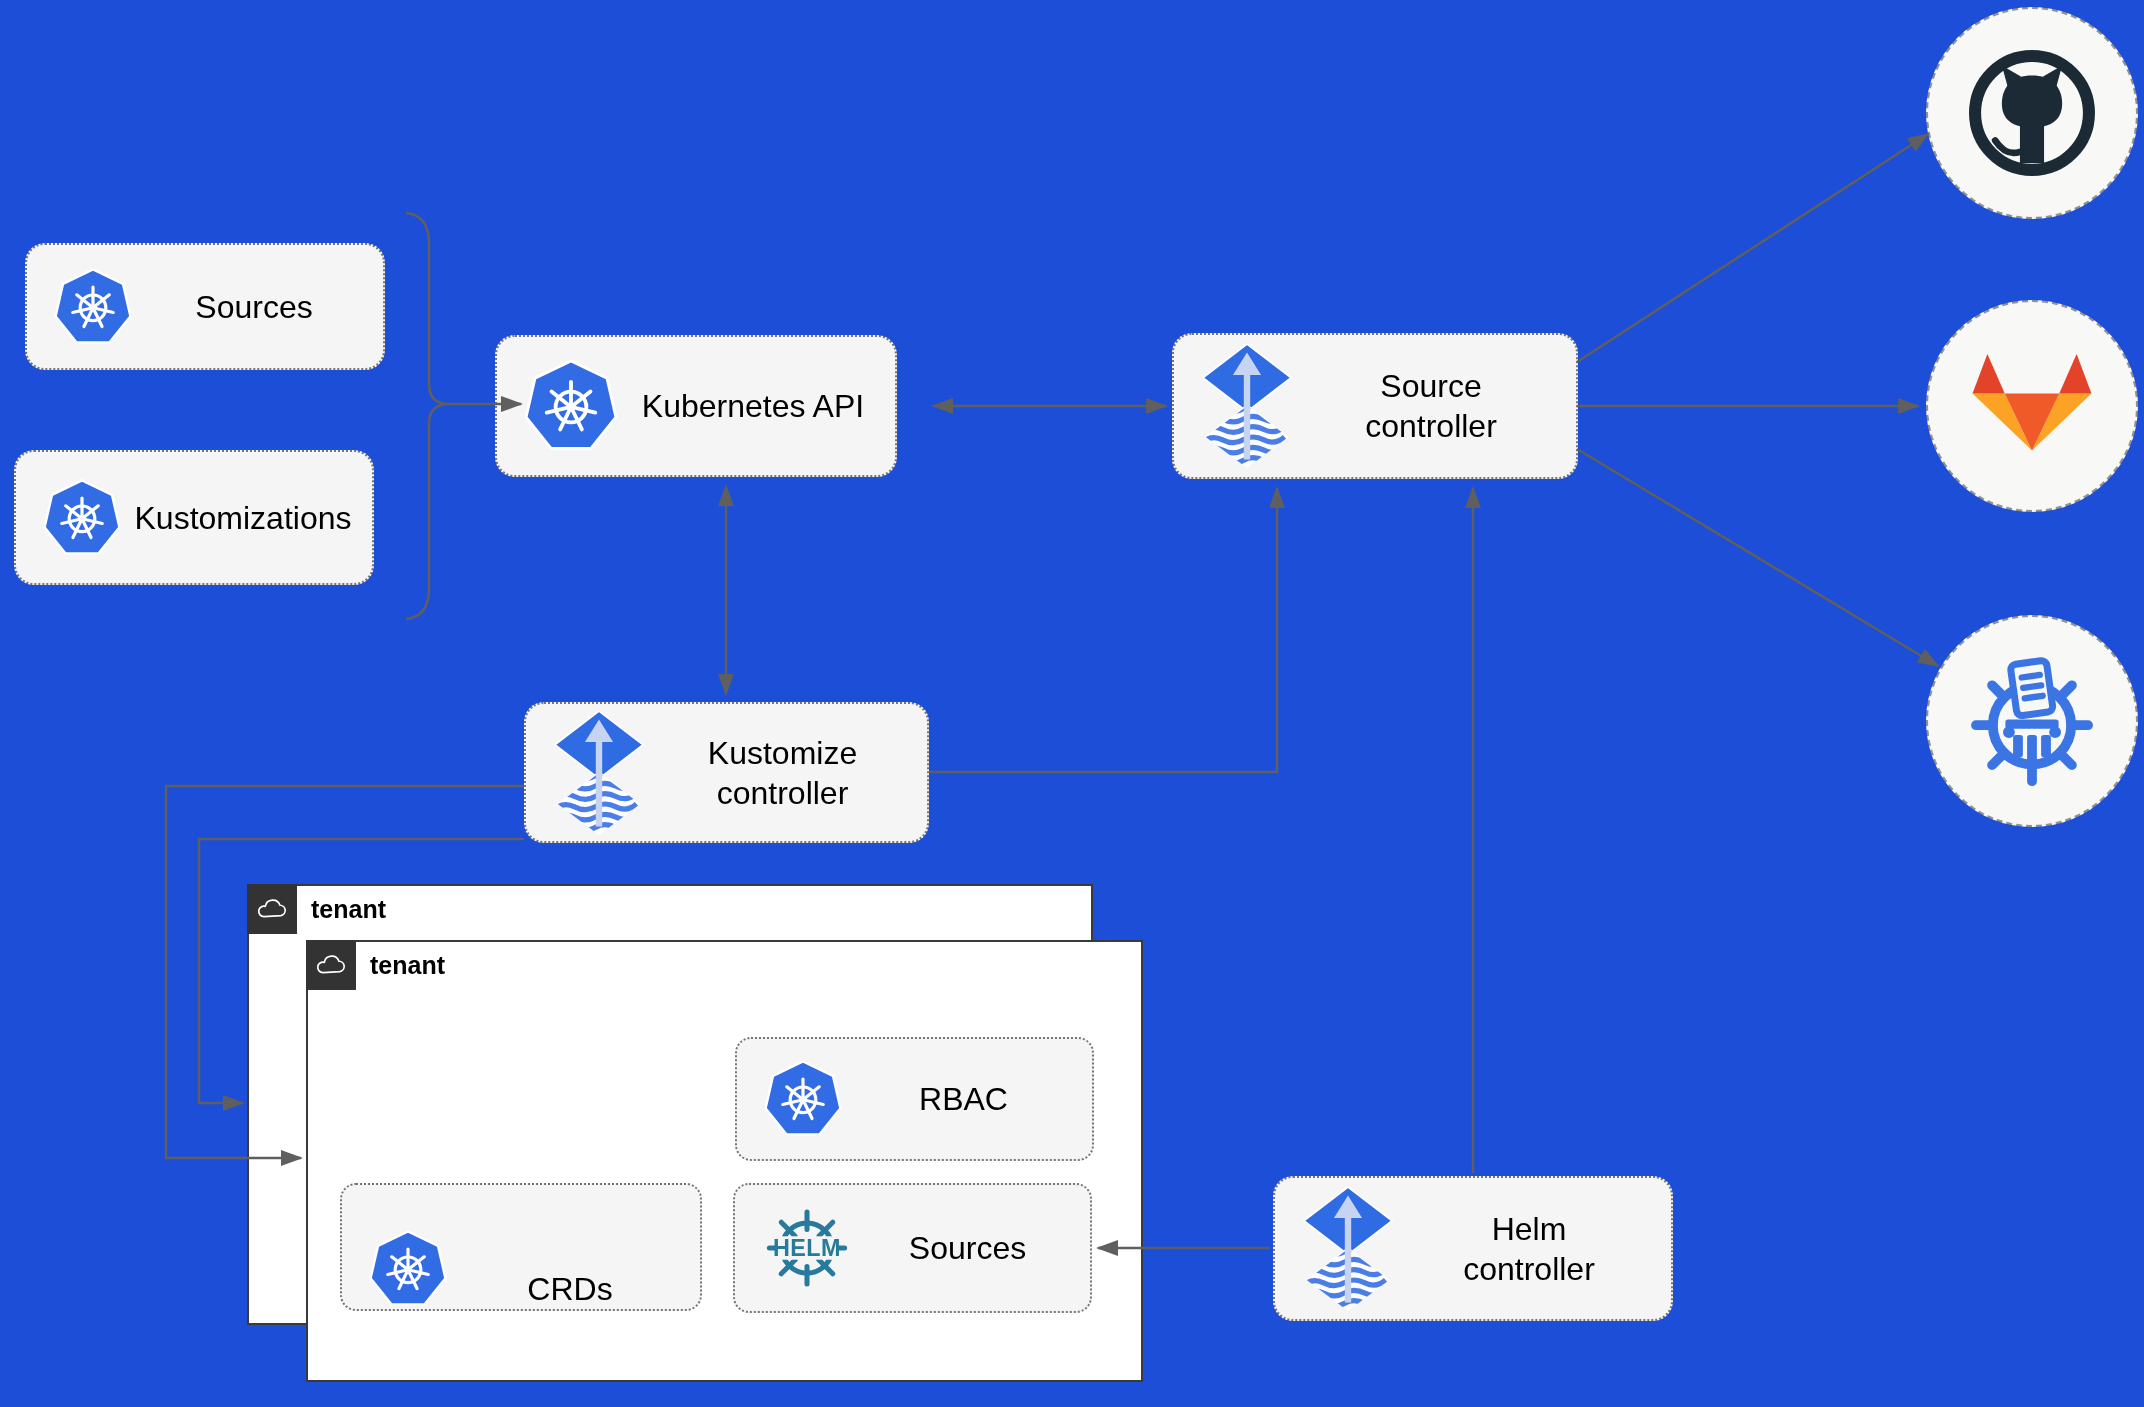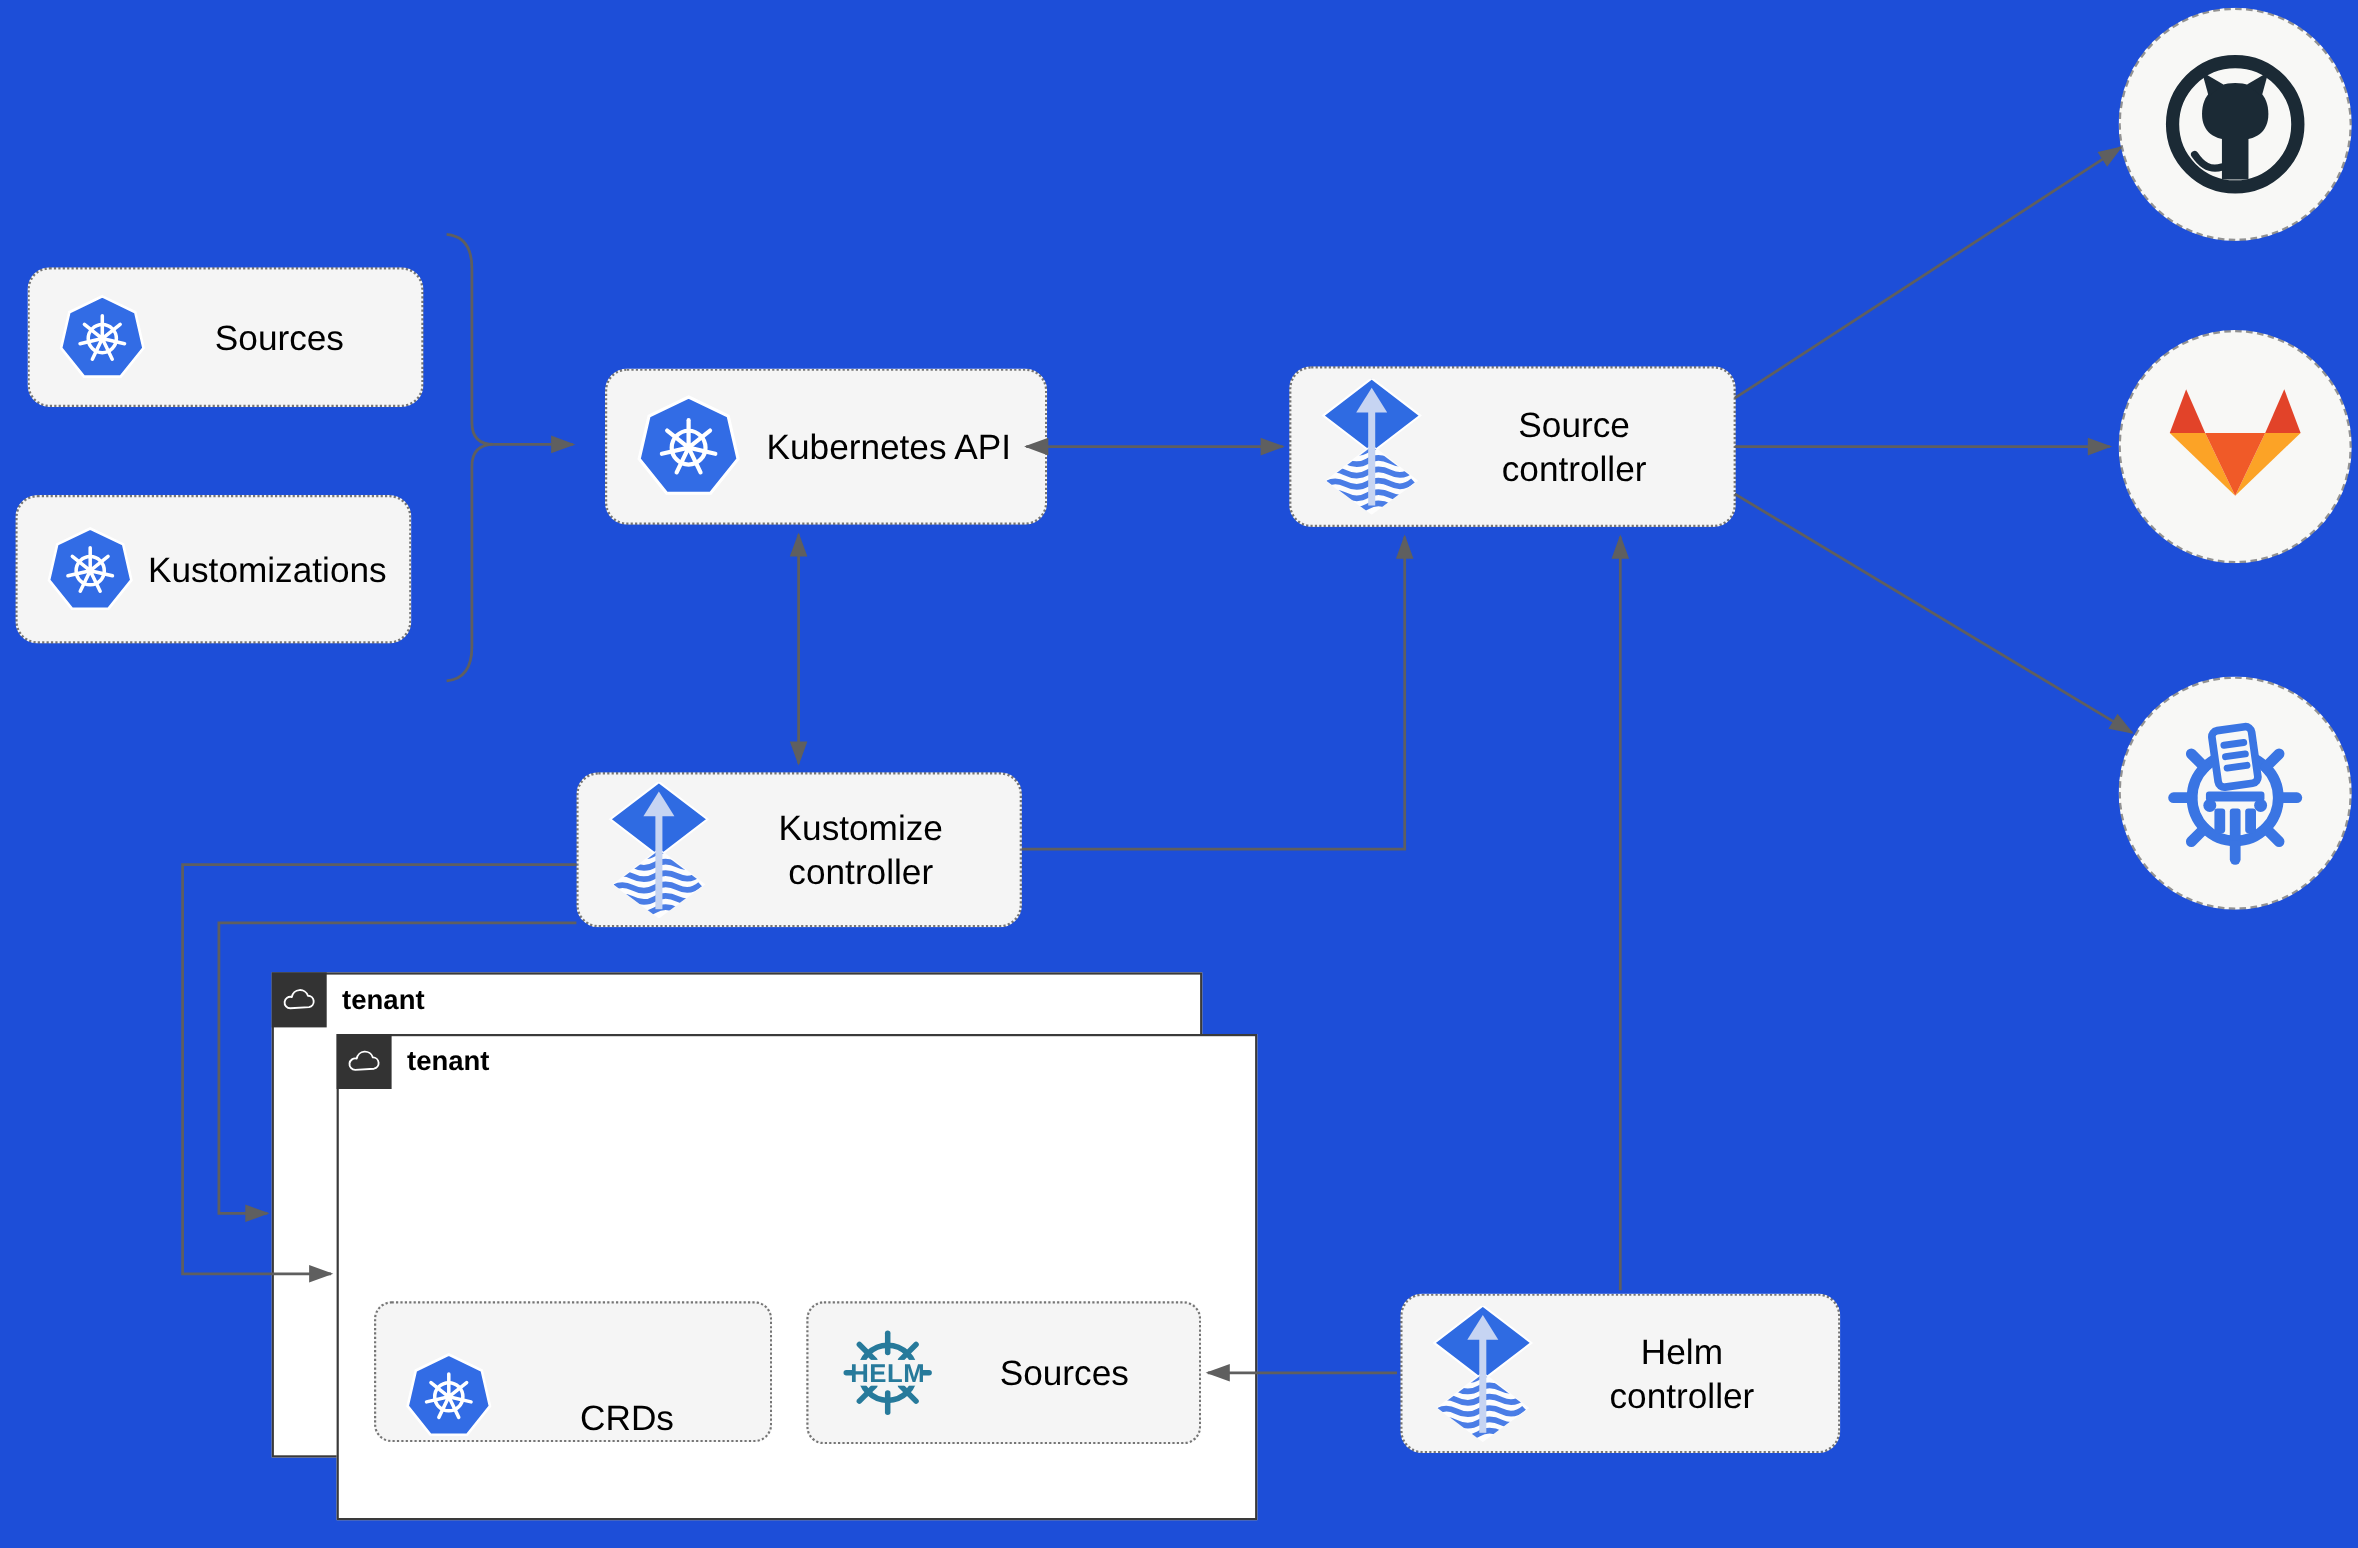--- a/index.html
+++ b/index.html
@@ -25,21 +25,21 @@
   .inner{border-radius:16px;z-index:4;}
   #tenant-front .inner{position:absolute;}
 
   .ext{position:absolute;width:212px;height:212px;border-radius:50%;box-sizing:border-box;
        border:2.5px dashed #929292;background:#f8f8f6;display:flex;align-items:center;
        justify-content:center;z-index:4;}
 
   
   #n-sources       {left:25px;  top:243px; width:360px; height:127px;}
   #n-kustomizations{left:14px;  top:450px; width:360px; height:135px;}
-  #n-api           {left:550px; top:335px; width:402px; height:142px;}
+  #n-api           {left:495px; top:335px; width:402px; height:142px;}
   #n-source-ctrl   {left:1172px;top:333px; width:406px; height:146px;}
   #n-kustomize-ctrl{left:524px; top:702px; width:405px; height:141px;}
   #n-helm-ctrl     {left:1273px;top:1176px;width:400px; height:145px;}
 
   #n-namespaces{left:32px; top:95px; width:362px;height:124px;}
   #n-rbac      {left:427px;top:95px; width:359px;height:124px;}
   #n-crds      {left:32px; top:241px;width:362px;height:128px;align-items:flex-end;}
   #n-releases  {left:425px;top:241px;width:359px;height:130px;}
 
   #ext-github {left:1926px;top:7px;}
@@ -170,20 +170,26 @@
   </div>
 
   <div class="tenant" id="tenant-front">
     <div class="tab">
       <svg width="34" height="25" viewBox="0 0 36 26">
         <path d="M9.5,20.5 a5.5,5.5 0 1 1 1.4,-10.8 a8,8 0 0 1 15.5,-1.2 a5.5,5.5 0 0 1 1.1,10.9 z" fill="none" stroke="#fff" stroke-width="1.8" stroke-linejoin="round"></path>
       </svg>
     </div>
     <div class="tlabel">tenant</div>
 
+    <div class="node inner" id="n-rbac">
+      <svg class="icon" width="80" height="80">
+          <use href="#k8s"></use>
+        </svg>
+      <div class="lbl">RBAC</div>
+    </div>
     <div class="node inner" id="n-crds">
       <svg class="icon" width="80" height="80">
           <use href="#k8s"></use>
         </svg>
       <div class="lbl">CRDs</div>
     </div>
     <div class="node inner" id="n-releases">
       <svg class="icon" width="92" height="86" viewBox="0 0 110 100">
         <circle cx="55" cy="50" r="30" fill="none" stroke="#277a9b" stroke-width="6"></circle>
         <g stroke="#277a9b" stroke-width="6" stroke-linecap="round">

